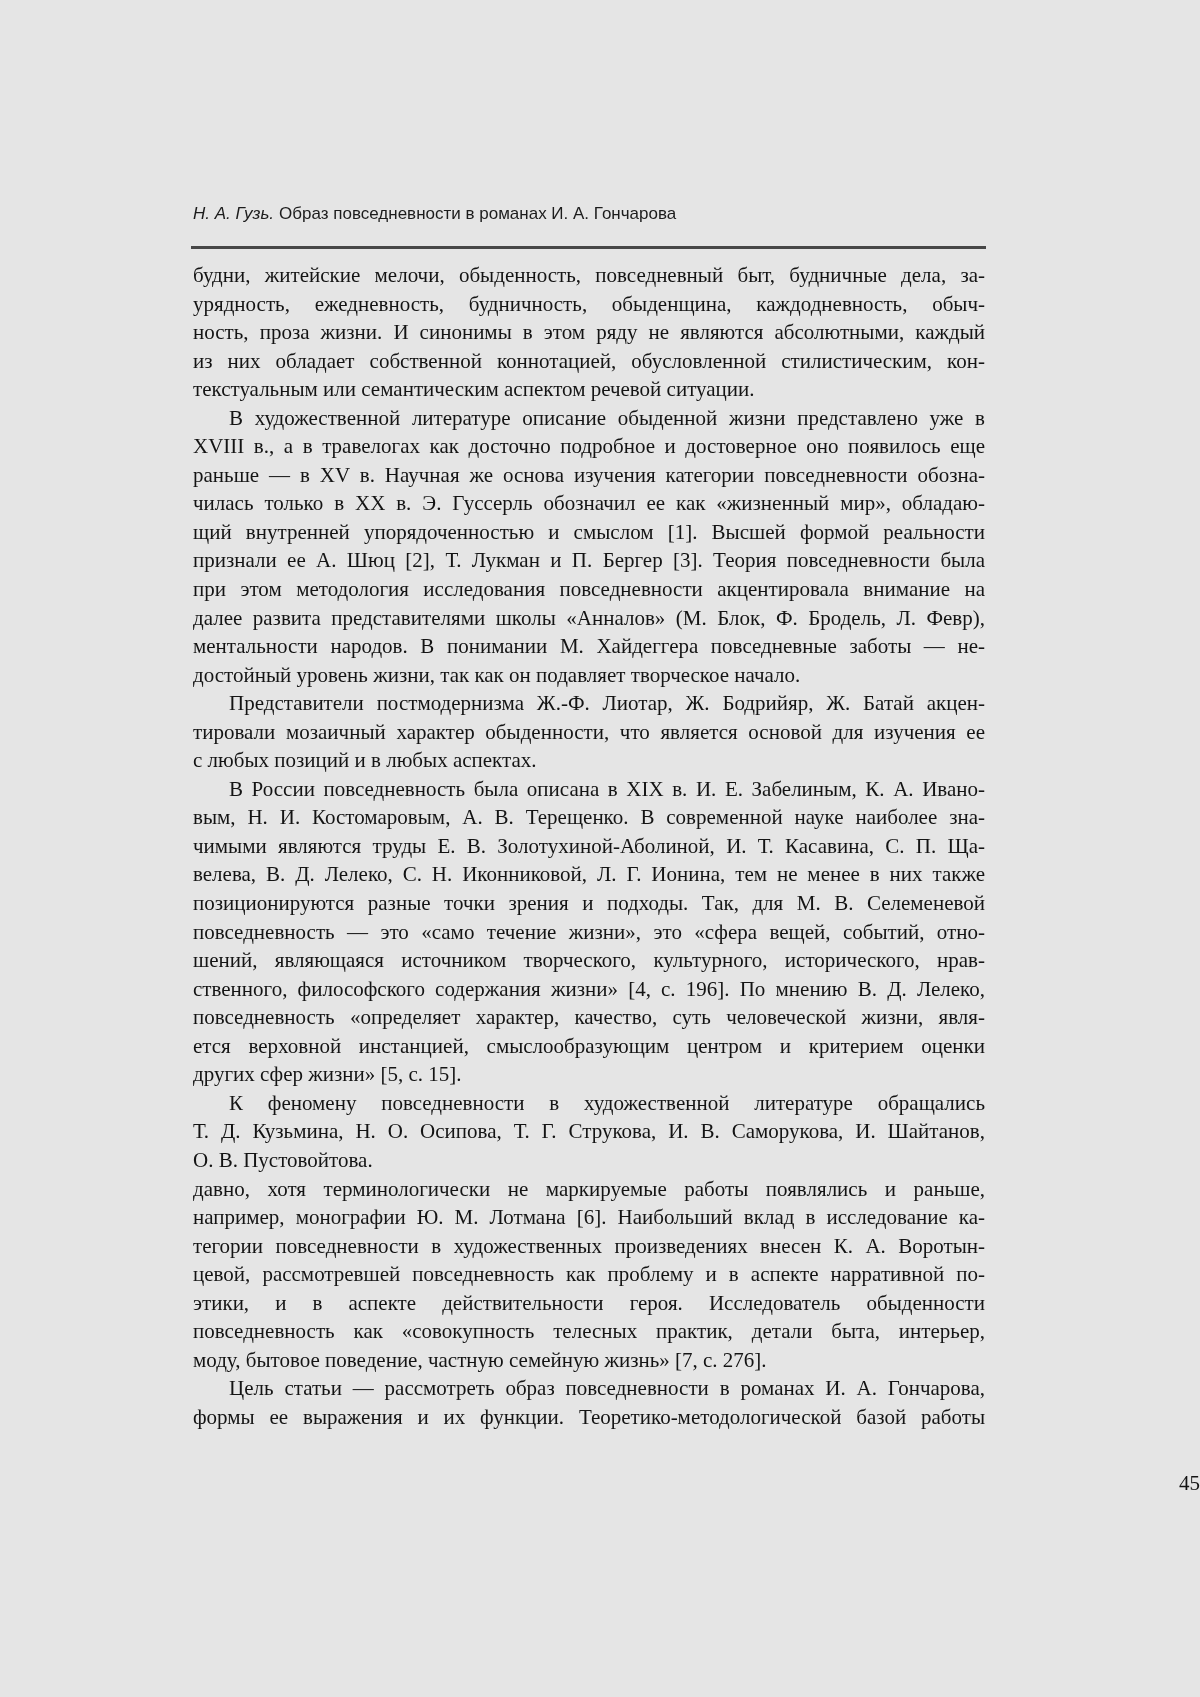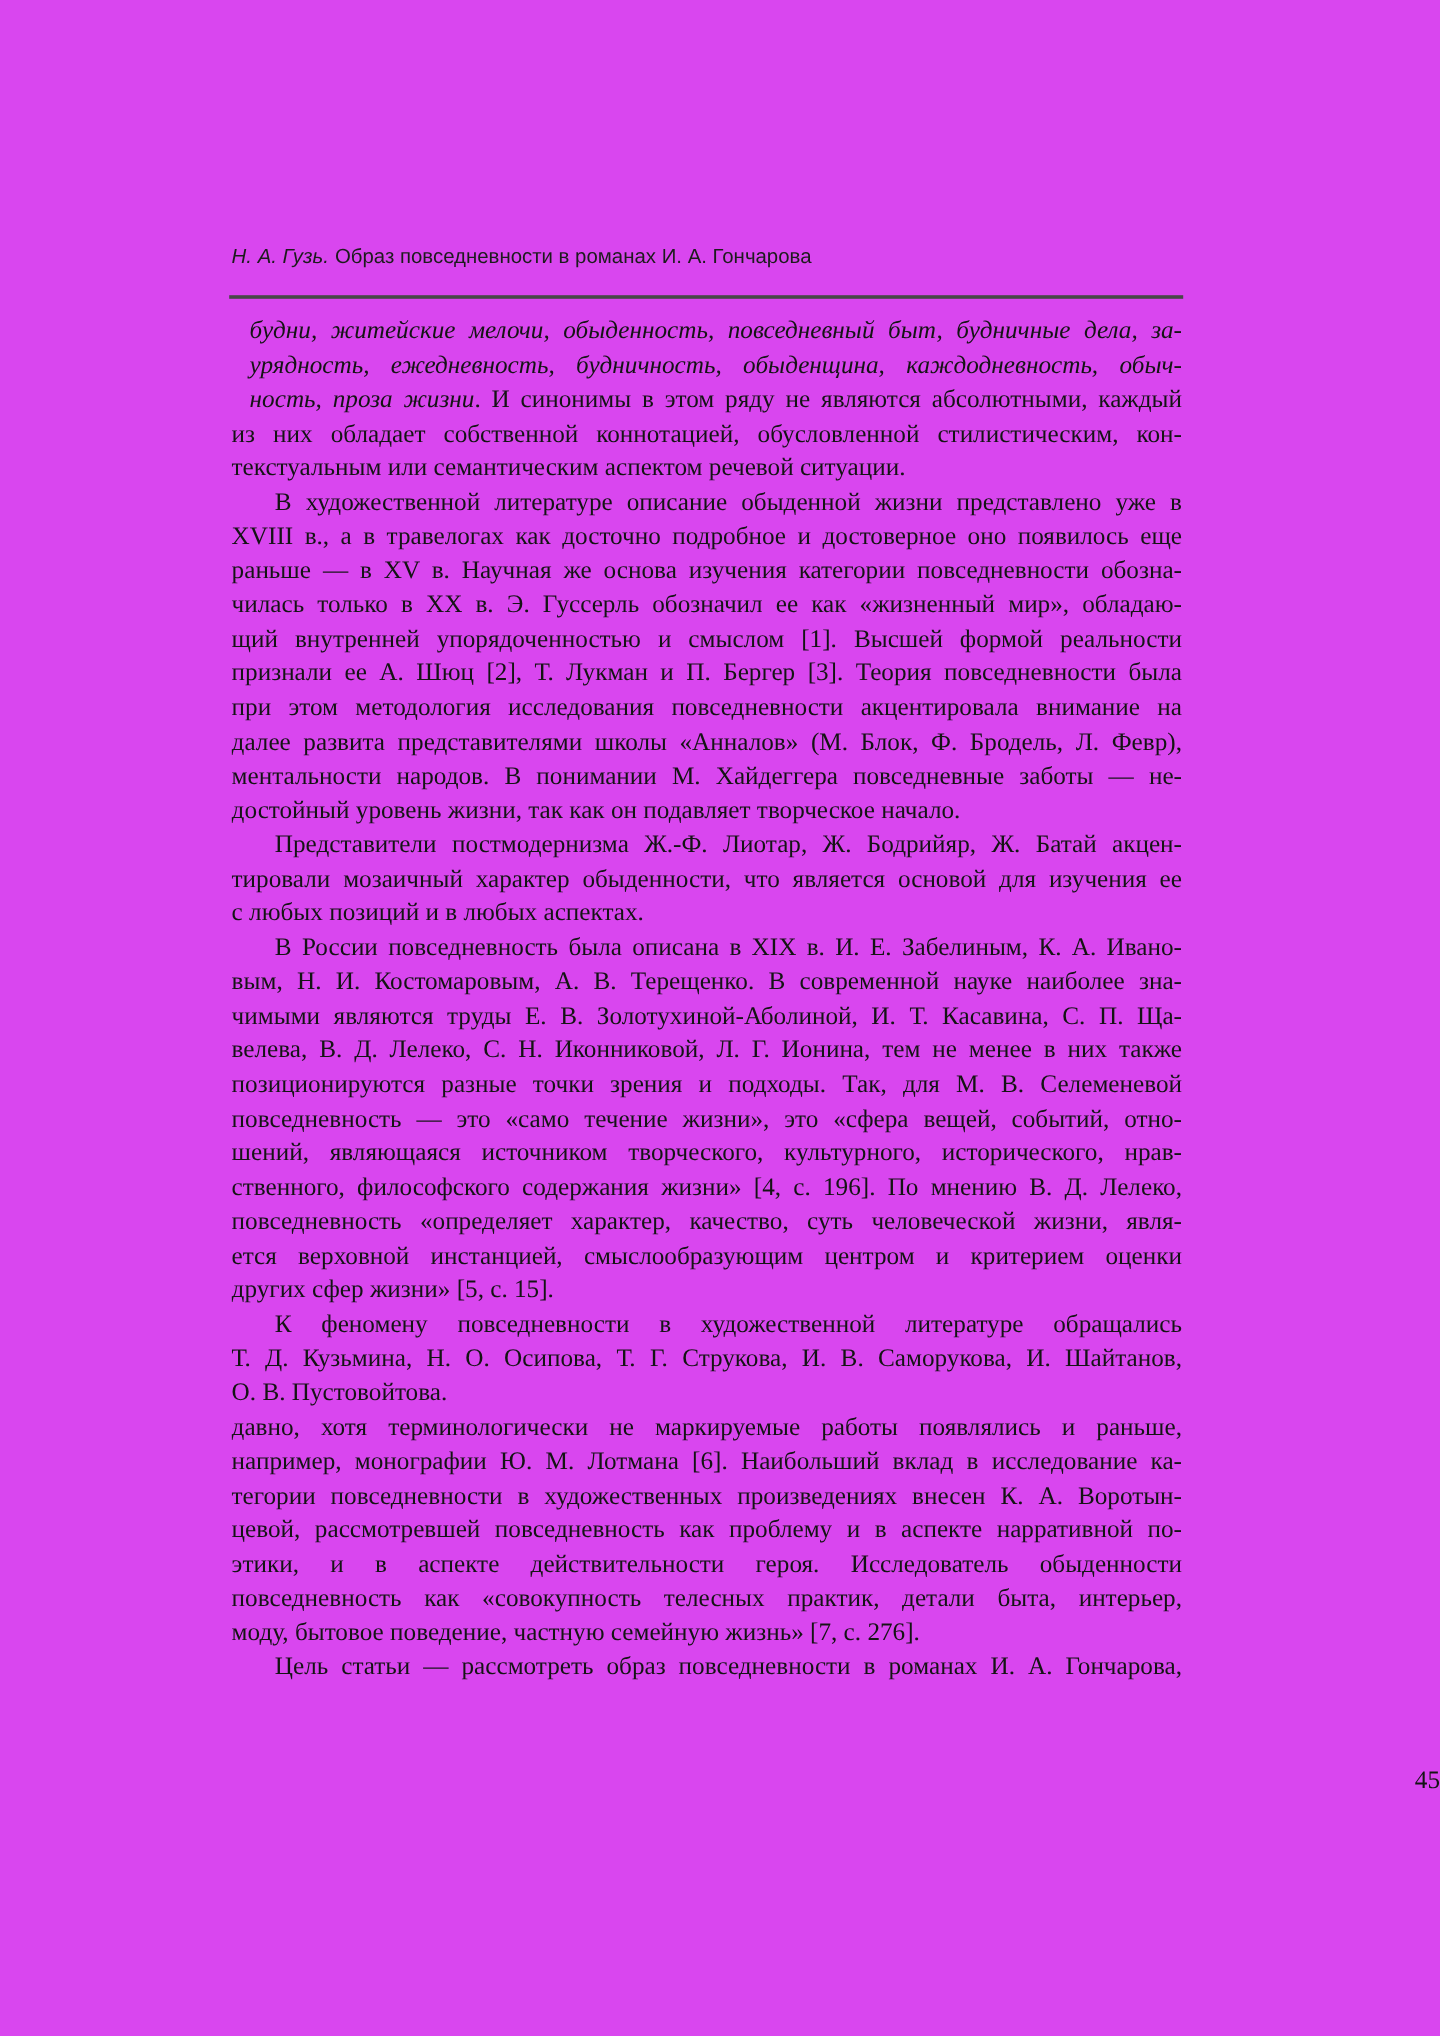--- a/index.html
+++ b/index.html
@@ -4,21 +4,21 @@
 <style>
   html, body {
     margin: 0;
     padding: 0;
     background: #ffffff;
   }
   .page {
     position: relative;
     width: 1200px;
     height: 1697px;
-    background: #d946ef;
+    background: #e5e5e5;
     overflow: hidden;
   }
   .running-header {
     position: absolute;
     left: 193px;
     top: 203px;
     width: 794px;
     font-family: "Liberation Sans", sans-serif;
     font-size: 17px;
     line-height: 21px;
@@ -64,22 +64,20 @@
   .tline.last {
     text-align-last: left;
   }
   .tline.last::after {
     content: none;
   }
   .tline.indent {
     text-indent: 36px;
   }
   .it {
-    font-style: italic;
-    margin-left: 15px;
   }
   .page-number {
     position: absolute;
     left: 0;
     top: 1471px;
     width: 1200px;
     text-align: right;
     font-family: "Liberation Serif", serif;
     font-size: 21px;
     color: #141414;
@@ -130,17 +128,18 @@
       <div class="tline"><span>Т. Д. Кузьмина, Н. О. Осипова, Т. Г. Струкова, И. В. Саморукова, И. Шайтанов,</span></div>
       <div class="tline last"><span>О. В. Пустовойтова.</span></div>
       <div class="tline"><span>давно, хотя терминологически не маркируемые работы появлялись и раньше,</span></div>
       <div class="tline"><span>например, монографии Ю. М. Лотмана [6]. Наибольший вклад в исследование ка-</span></div>
       <div class="tline"><span>тегории повседневности в художественных произведениях внесен К. А. Воротын-</span></div>
       <div class="tline"><span>цевой, рассмотревшей повседневность как проблему и в аспекте нарративной по-</span></div>
       <div class="tline"><span>этики, и в аспекте действительности героя. Исследователь обыденности</span></div>
       <div class="tline"><span>повседневность как «совокупность телесных практик, детали быта, интерьер,</span></div>
       <div class="tline last"><span>моду, бытовое поведение, частную семейную жизнь» [7, с. 276].</span></div>
       <div class="tline indent"><span>Цель статьи — рассмотреть образ повседневности в романах И. А. Гончарова,</span></div>
+      <div class="tline"><span>формы ее выражения и их функции. Теоретико-методологической базой работы</span></div>
     </div>
 
   <div class="page-number">45</div>
 
 </div>
 
 </body></html>

